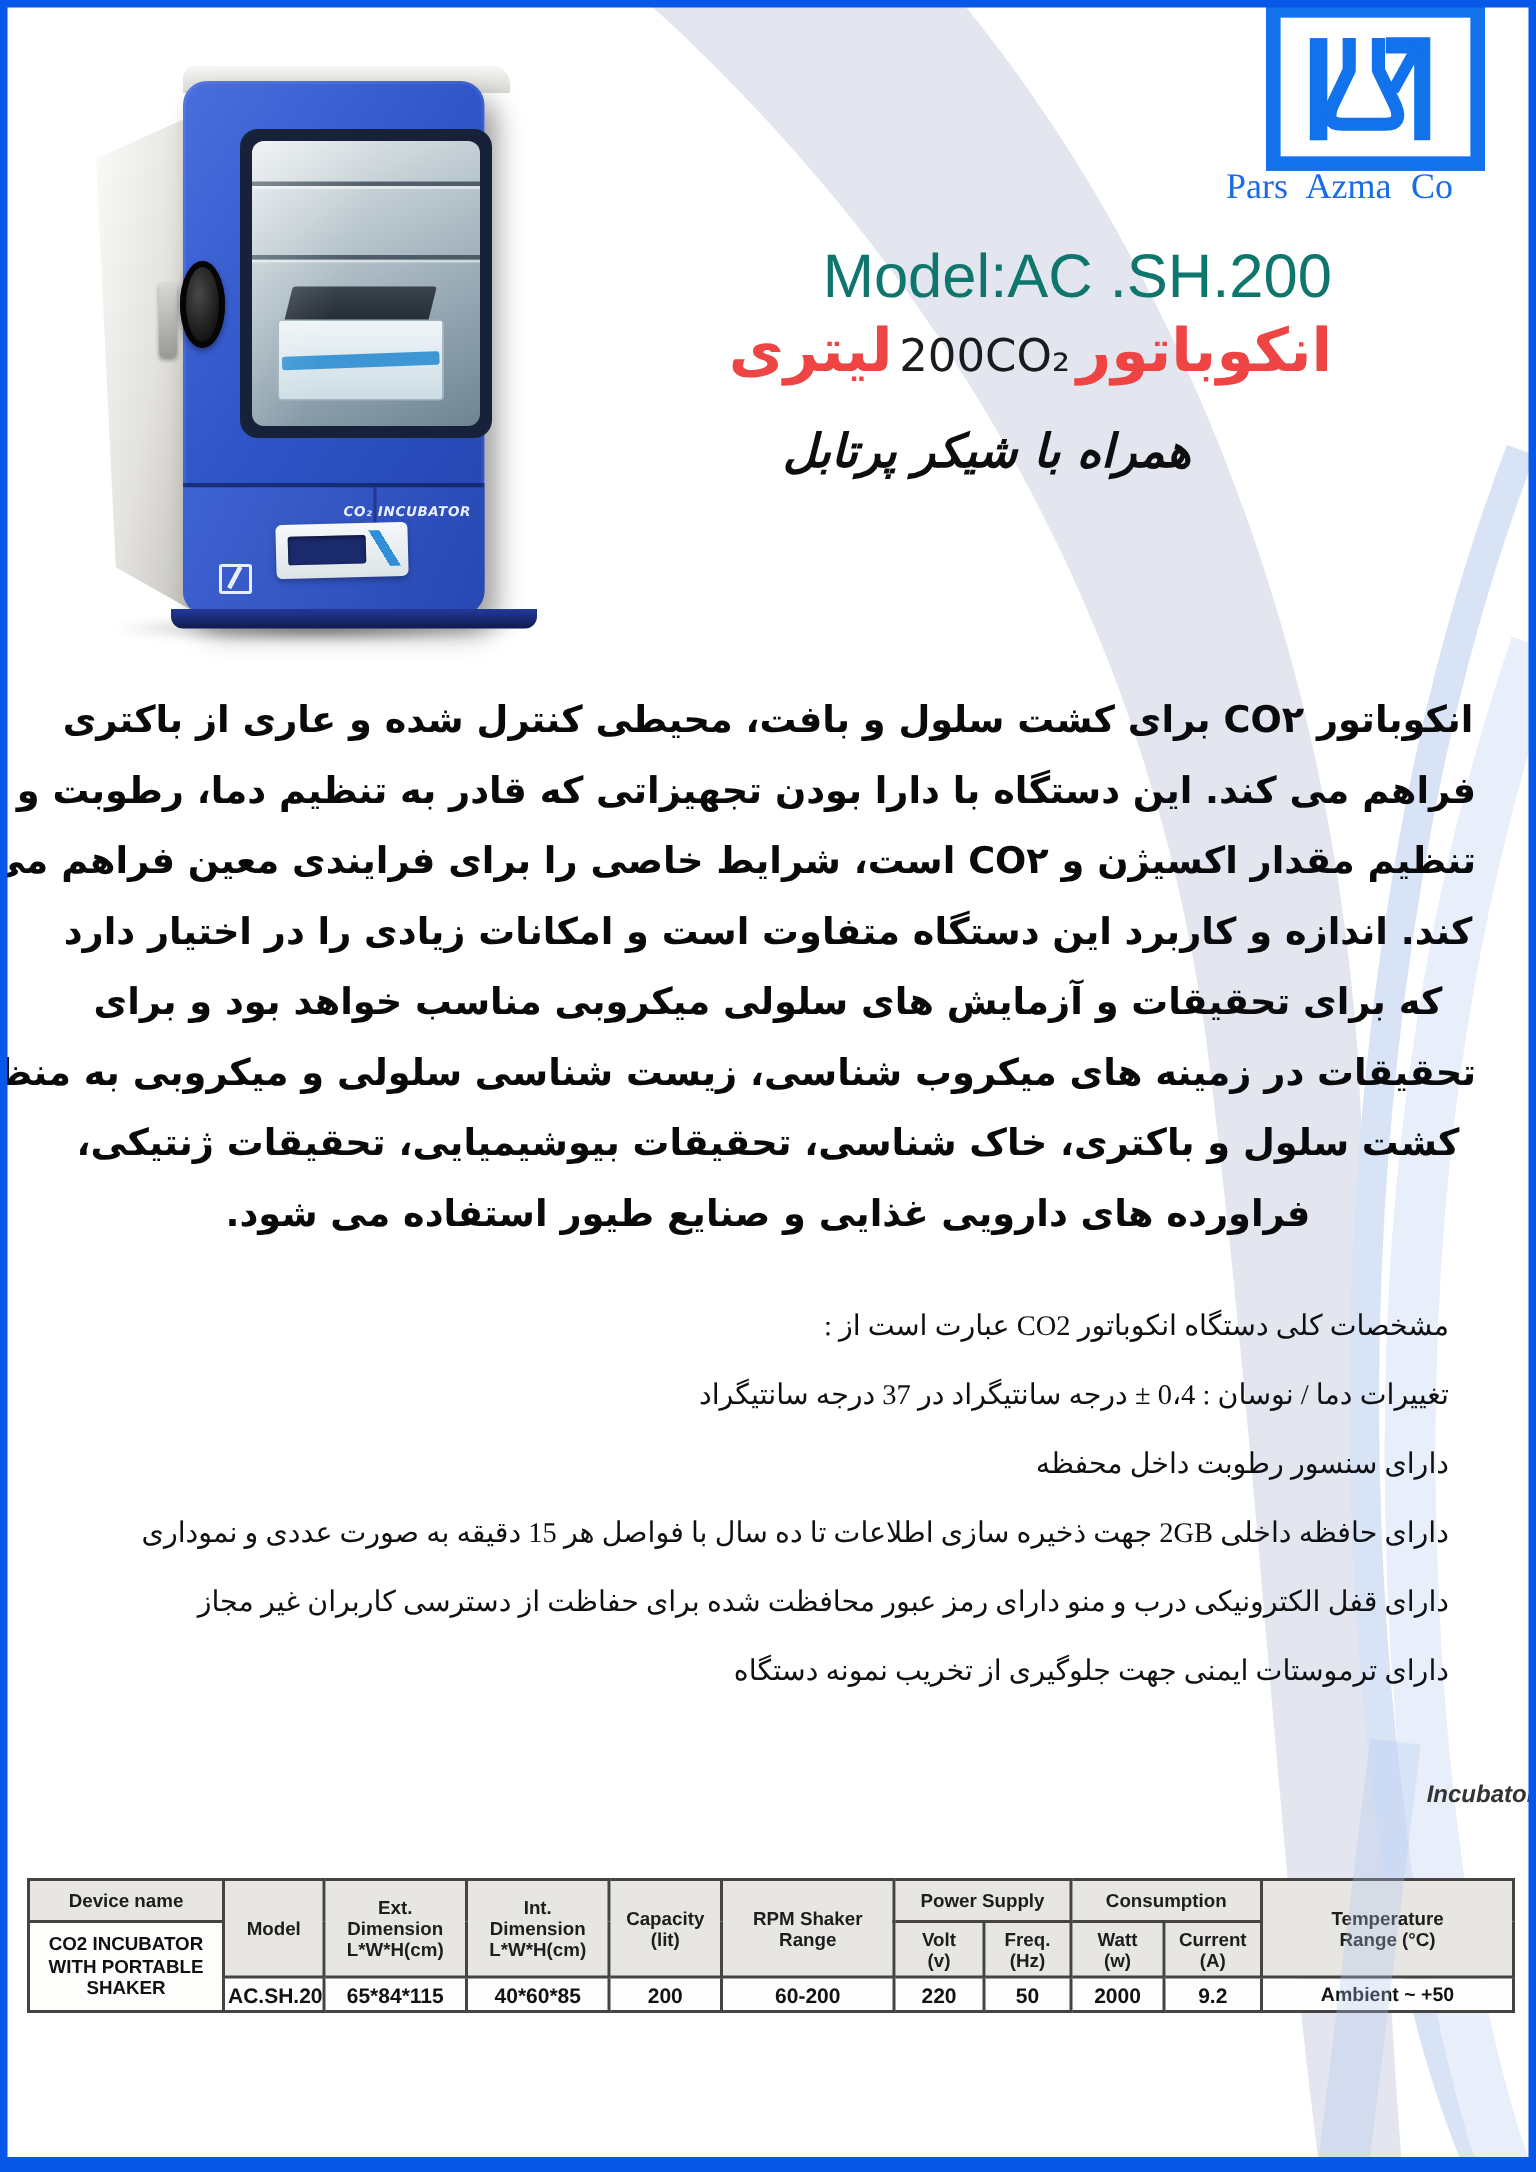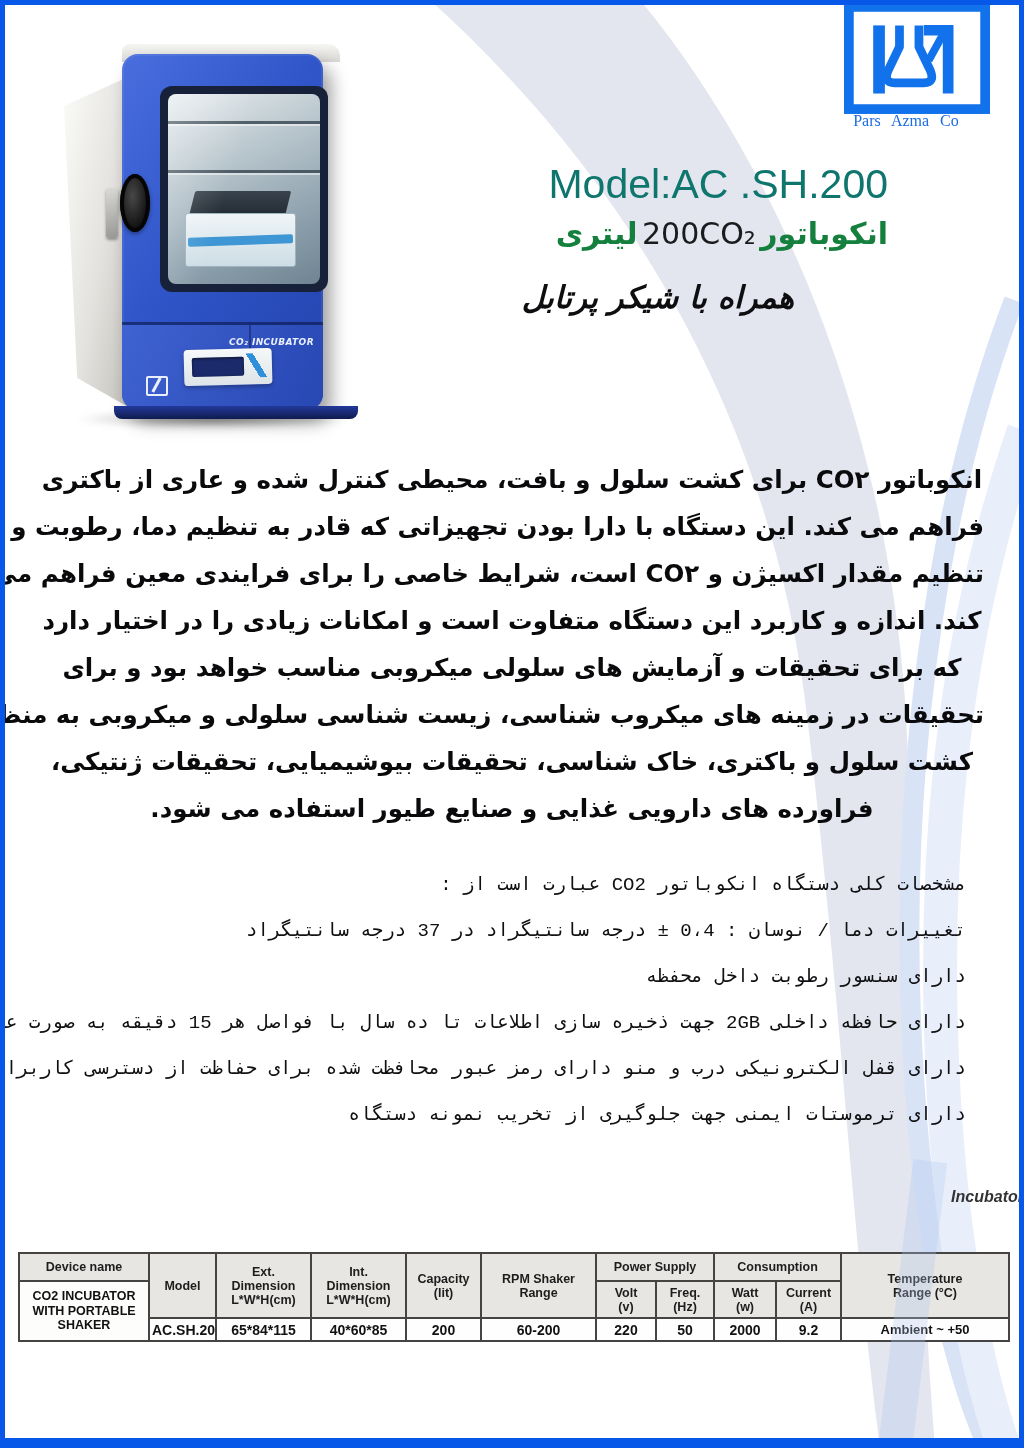--- a/index.html
+++ b/index.html
@@ -7,22 +7,22 @@
         font-family:"Liberation Sans",sans-serif;}
   
   .bg-svg{position:absolute;left:0;top:0;width:1024px;height:1448px;z-index:0;}
   
   .frame-top{position:absolute;left:0;top:0;width:100%;height:5px;background:#0757e8;z-index:6;}
   .frame-bottom{position:absolute;left:0;bottom:0;width:100%;height:10px;background:#0757e8;z-index:6;}
   .frame-left{position:absolute;left:0;top:0;width:5px;height:100%;background:#0757e8;z-index:6;}
   .frame-right{position:absolute;right:0;top:0;width:5px;height:100%;background:#0757e8;z-index:6;}
   
   .logo{position:absolute;top:2px;right:34px;z-index:2;}
-  .logo-text{position:absolute;top:112px;right:26px;width:184px;text-align:center;z-index:2;
-             font-family:"Liberation Serif",serif;font-size:16px;color:#1b6ce4;word-spacing:7px;}
+  .logo-text{position:absolute;top:112px;right:39px;width:184px;text-align:center;z-index:2;
+             font-family:"Liberation Serif",serif;font-size:24px;color:#1b6ce4;word-spacing:7px;}
   
   .device{position:absolute;left:64px;top:28px;width:292px;height:400px;z-index:1;}
   .dev-shadow{position:absolute;left:12px;top:382px;width:272px;height:18px;border-radius:50%;
               background:radial-gradient(ellipse at 50% 50%,rgba(0,0,0,.42),rgba(0,0,0,0) 72%);filter:blur(3px);}
   .dev-top-sliver{position:absolute;left:58px;top:16px;width:218px;height:18px;border-radius:8px 12px 0 0;
               background:linear-gradient(#f6f6f4,#d8d7d3);}
   .dev-side{position:absolute;left:0;top:48px;width:66px;height:332px;
             background:linear-gradient(100deg,#fbfbf9 0%,#e3e2de 55%,#c2c0bb 100%);
             clip-path:polygon(0 9%,100% 0,100% 100%,20% 91%);border-radius:4px;}
   .dev-latch{position:absolute;left:42px;top:160px;width:12px;height:50px;background:linear-gradient(#d9d9d6,#9a9a96);
@@ -59,31 +59,31 @@
   .dev-swoosh{position:absolute;right:3px;top:5px;width:26px;height:24px;
               background:linear-gradient(60deg,rgba(0,0,0,0) 42%,#2f8fd8 42%,#2f8fd8 60%,rgba(0,0,0,0) 60%);}
   .dev-mini-logo{position:absolute;left:24px;bottom:14px;width:18px;height:16px;border:2px solid #e9efff;border-radius:2px;}
   .mini-diag{position:absolute;left:7px;top:-1px;width:3px;height:16px;background:#e9efff;transform:rotate(28deg);}
   .dev-base{position:absolute;left:50px;top:378px;width:244px;height:13px;border-radius:0 0 8px 8px;
             background:linear-gradient(#22399b,#0f1b4e);}
   
   .title-block{position:absolute;top:160px;right:136px;z-index:2;text-align:right;}
   .model-line{font-size:41px;font-weight:400;color:#0f766e;letter-spacing:0;line-height:48px;direction:ltr;}
   .fa-line1{direction:rtl;margin-top:4px;line-height:44px;white-space:nowrap;}
-  .fa-word{font-family:"DejaVu Sans",sans-serif;font-weight:bold;font-size:30px;color:#15803d;}
+  .fa-word{font-family:"DejaVu Sans",sans-serif;font-weight:bold;font-size:40px;color:#ef4444;}
   .fa-num{font-family:"DejaVu Sans",sans-serif;font-weight:400;font-size:30px;color:#1b1b1e;margin-top:32px;}
   .fa-line2{direction:rtl;margin-top:14px;margin-right:94px;line-height:44px;white-space:nowrap;
             font-family:"DejaVu Sans",sans-serif;font-weight:bold;font-style:italic;font-size:31px;color:#0e0e10;}
   
   .desc{position:absolute;left:40px;right:40px;top:456px;z-index:2;direction:rtl;text-align:center;}
   .desc-line{font-family:"DejaVu Sans",sans-serif;font-weight:bold;font-size:24.5px;color:#0a0a0c;
              line-height:47px;white-space:nowrap;}
   
   .features{position:absolute;right:58px;left:40px;top:872px;z-index:2;direction:rtl;text-align:right;}
-  .feat-line{font-family:Liberation Mono, monospace;font-size:19px;color:#101012;height:46px;white-space:nowrap;}
+  .feat-line{font-family:Liberation Serif, serif;font-size:19px;color:#101012;height:46px;white-space:nowrap;}
   
   .tbl-caption{position:absolute;left:0;right:0;top:1188px;text-align:right;z-index:2;
                font-size:16px;font-weight:600;color:#333;font-style:italic;}
   table.spec{position:absolute;left:18px;top:1252px;width:990px;z-index:2;border-collapse:collapse;table-layout:fixed;
              font-family:"Liberation Sans",sans-serif;}
   table.spec th,table.spec td{border:2px solid #454442;padding:0 2px;text-align:center;vertical-align:middle;
              overflow:hidden;}
   table.spec th{background:#e7e6e3;font-weight:bold;font-size:12.5px;line-height:1.12;color:#1d1d1d;}
   th.small{font-size:11.5px;}
   td.devcell{background:#fdfdfb;font-weight:bold;font-size:12.5px;line-height:1.15;color:#111;}

